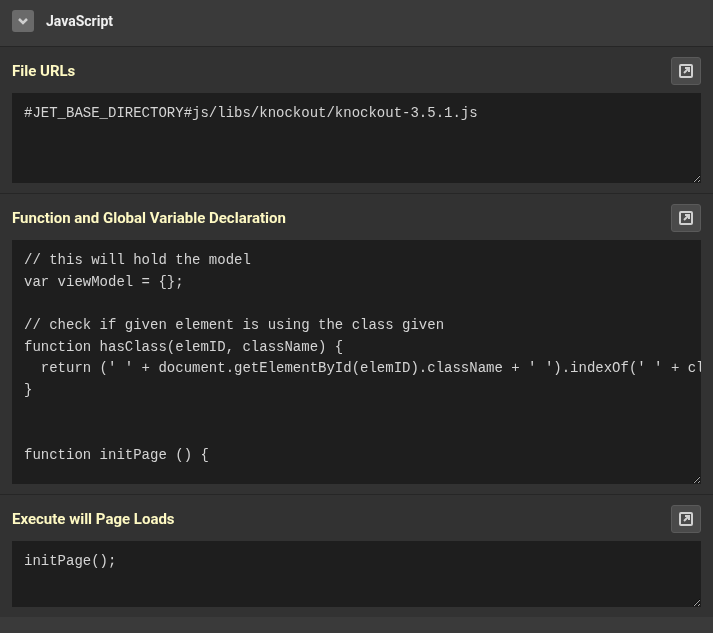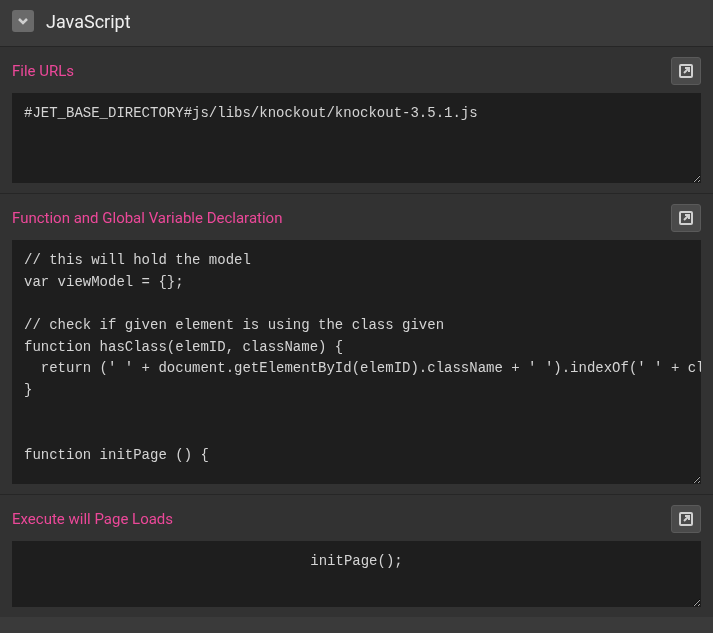--- a/index.html
+++ b/index.html
@@ -38,38 +38,38 @@
       cursor: pointer;
     }
     .chevron-box svg {
       width: 12px;
       height: 12px;
       fill: none;
       stroke: #cfcfcf;
       stroke-width: 2.5;
     }
     .panel-title {
-      font-size: 18px;
-      font-weight: 400;
+      font-size: 14px;
+      font-weight: 700;
       color: #f0f0f0;
     }
     .section {
       padding: 10px 12px 6px 12px;
       background: #323232;
     }
     .section-header {
       display: flex;
       align-items: center;
       justify-content: space-between;
       margin-bottom: 8px;
     }
     .section-label {
       font-size: 15px;
-      color: #ec4899;
-      font-weight: 400;
+      color: #fef9c3;
+      font-weight: 700;
     }
     .expand-btn {
       width: 30px;
       height: 28px;
       background: #4a4a4a;
       border: 1px solid #5a5a5a;
       border-radius: 3px;
       display: flex;
       align-items: center;
       justify-content: center;
@@ -98,21 +98,20 @@
     .code-area.small {
       height: 90px;
     }
     .code-area.medium {
       overflow-y: auto;
       resize: horizontal;
       height: 244px;
     }
     .code-area.small2 {
       height: 66px;
-      text-align: center;
     }
     .code-area::-webkit-scrollbar {
       width: 10px;
     }
     .code-area::-webkit-scrollbar-track {
       background: #2a2a2a;
     }
     .code-area::-webkit-scrollbar-thumb {
       background: #5a5a5a;
       border-radius: 5px;

